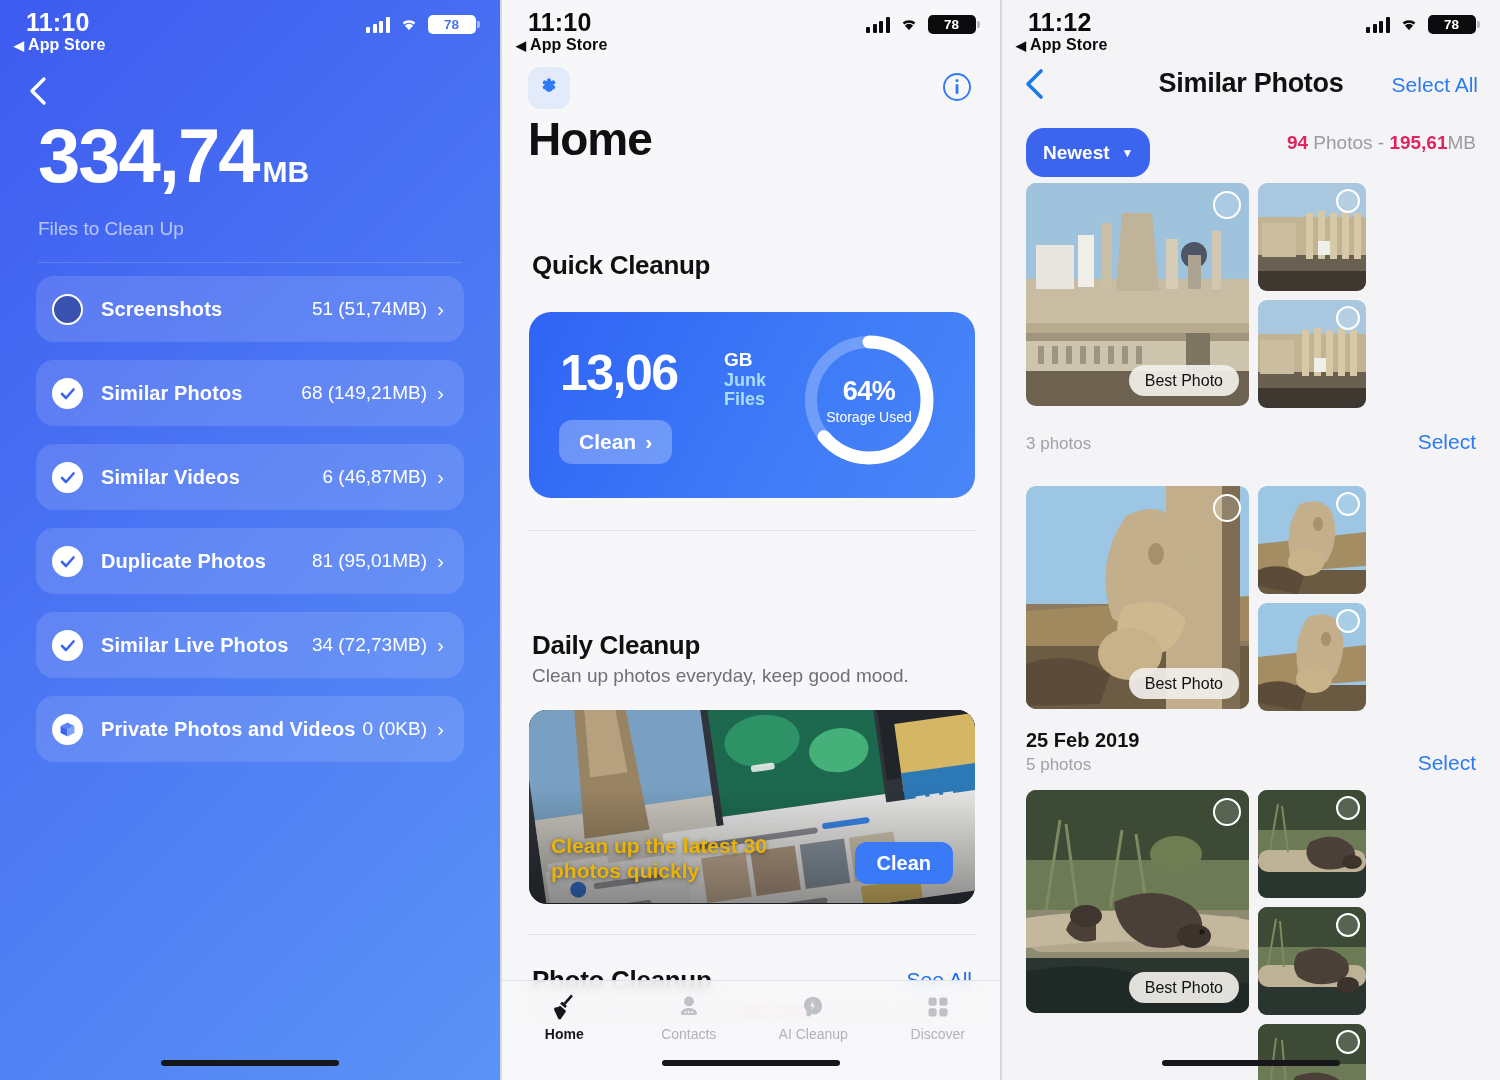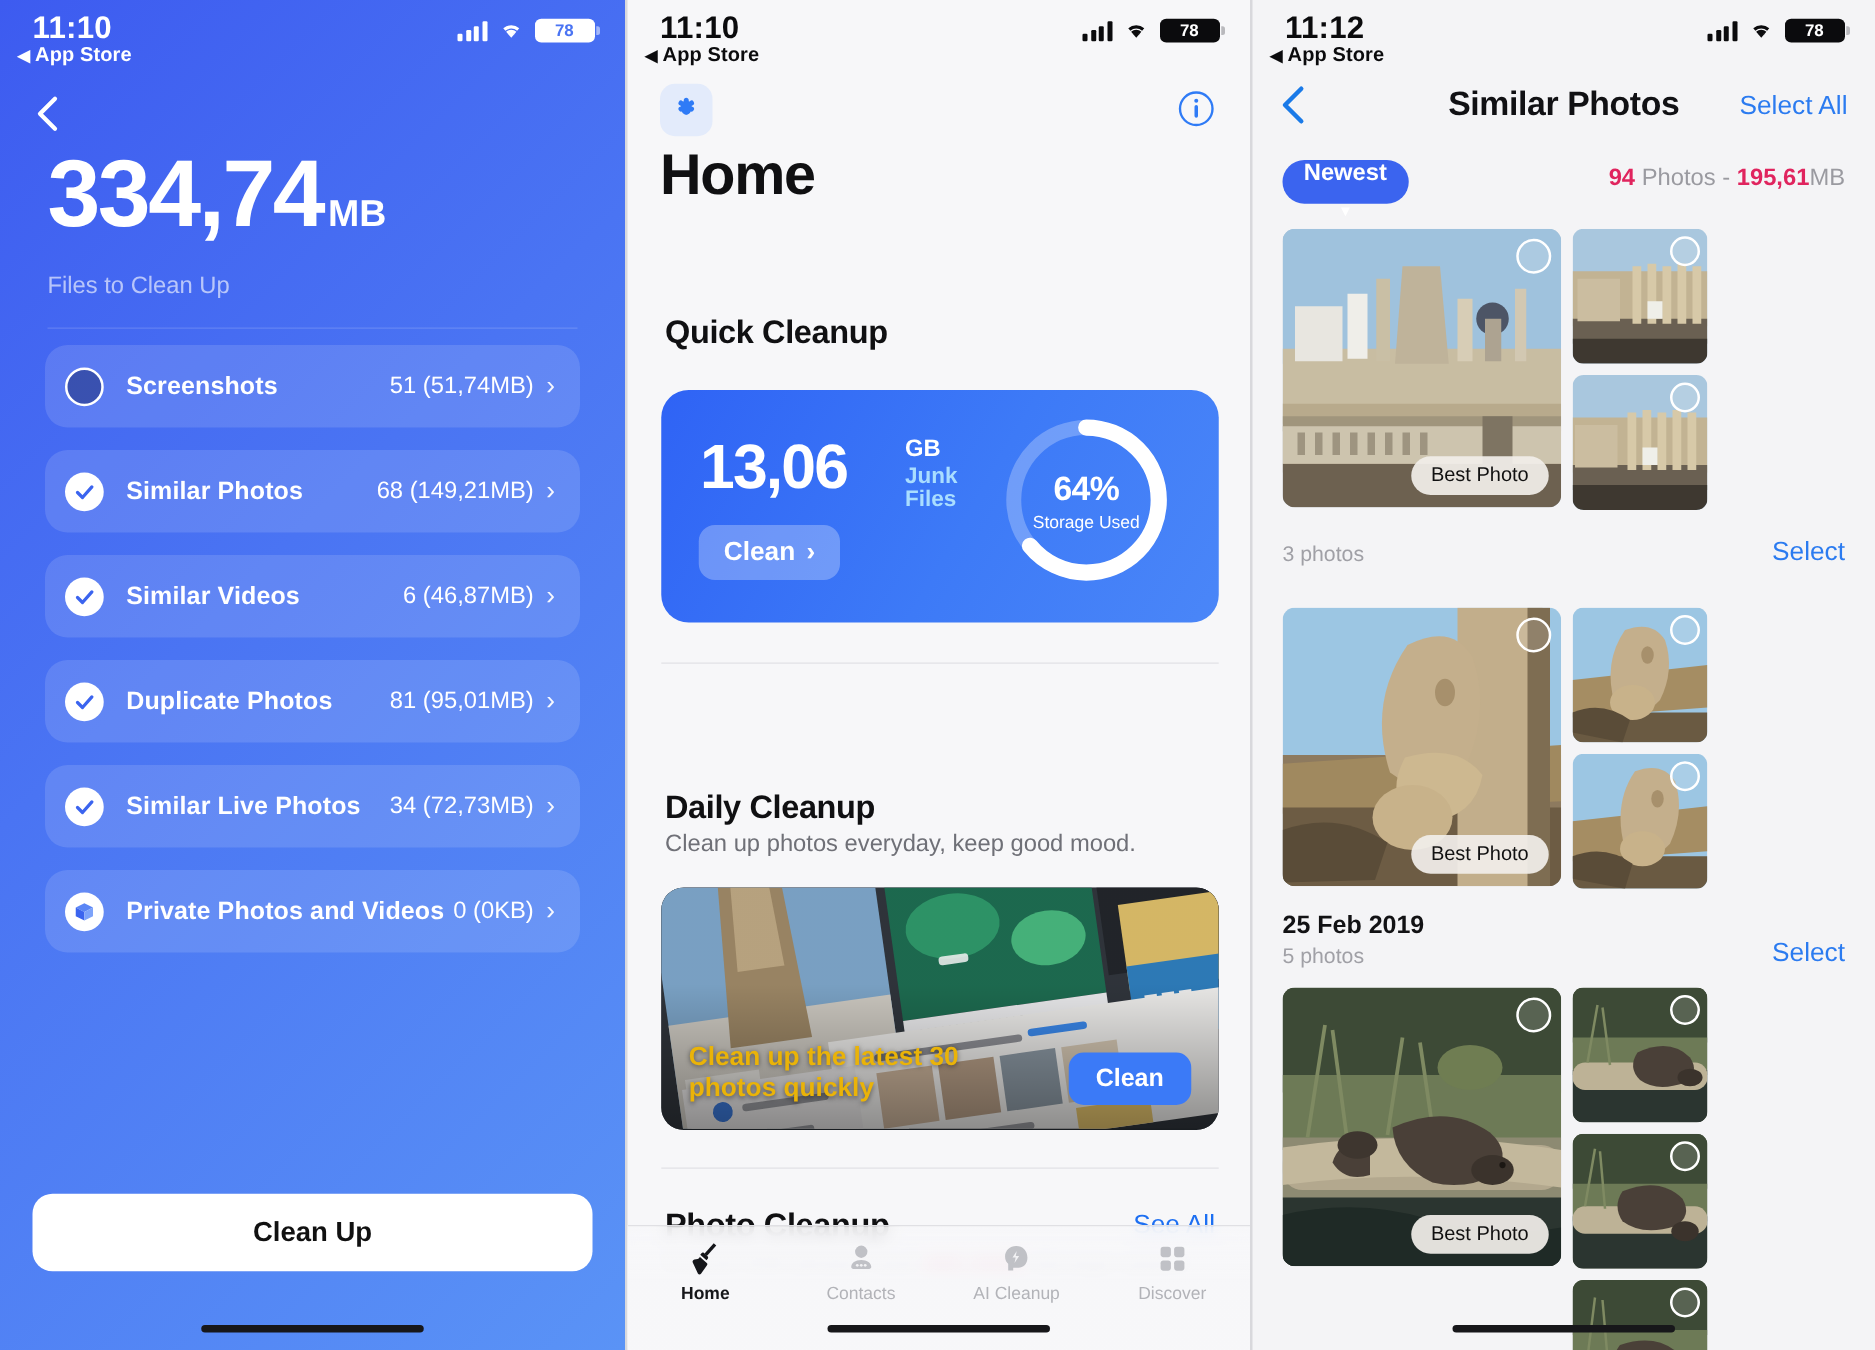--- a/index.html
+++ b/index.html
@@ -98,21 +98,21 @@
   .tab .tlabel { font-size: 14px; }
   .tab.active .tlabel { color: #16171a; font-weight: bold; }
   .tab.inactive .tlabel { color: #b2b3b8; }
   .tab .ticon { height: 28px; display: flex; align-items: center; }
 
   
   .p3-nav { position: absolute; top: 62px; left: 0; right: 0; height: 56px; }
   .p3-back { position: absolute; left: 18px; top: 5px; width: 30px; height: 34px; }
   .p3-title { position: absolute; left: 0; right: 0; top: 6px; text-align: center; font-size: 27px; font-weight: bold; color: #111114; letter-spacing: -.3px; }
   .select-all { position: absolute; right: 22px; top: 11px; font-size: 21px; color: #2b7bf0; }
-  .sort-pill { position: absolute; left: 24px; top: 128px; height: 35px; padding: 0 17px; border-radius: 18px; background: #3b64ef; color: #fff; font-size: 19px; font-weight: bold; display: flex; align-items: center; gap: 12px; flex-direction: column; }
+  .sort-pill { position: absolute; left: 24px; top: 128px; height: 49px; padding: 0 17px; border-radius: 18px; background: #3b64ef; color: #fff; font-size: 19px; font-weight: bold; display: flex; align-items: center; gap: 12px; }
   .sort-pill .caret { font-size: 12px; }
   .count-line { position: absolute; right: 24px; top: 132px; font-size: 19px; color: #9a9aa0; }
   .count-line b { color: #e0245e; font-weight: bold; }
   .group { position: absolute; left: 24px; right: 24px; }
   .grid { display: flex; gap: 9px; }
   .hero { width: 223px; height: 223px; border-radius: 10px; overflow: hidden; position: relative; flex: 0 0 223px; }
   .thumbs { display: flex; flex-wrap: wrap; gap: 9px; align-content: flex-start; }
   .thumb { width: 108px; height: 108px; border-radius: 9px; overflow: hidden; position: relative; }
   .sel-circle { position: absolute; right: 8px; top: 8px; width: 28px; height: 28px; border-radius: 50%; border: 2.5px solid #ffffff; background: rgba(255,255,255,.14); }
   .thumb .sel-circle { right: 6px; top: 6px; width: 24px; height: 24px; border-width: 2.5px; }
@@ -242,21 +242,20 @@
         </span>
         <span class="cat-label">Private Photos and Videos</span>
         <span class="cat-right">
           <span>0 (0KB)</span>
           <span class="arr">›</span>
         </span>
       </div>
 
     </div>
 
-    <div class="cleanup-btn">Clean Up</div>
     <div class="home-ind dark"></div>
   </div>
 
   <div class="panel p2">
     <div class="statusbar dark-icons">
       <div class="sb-time">11:10</div>
       <div class="sb-back">
         <span class="tri">◀</span>
         <span>App Store</span>
       </div>

